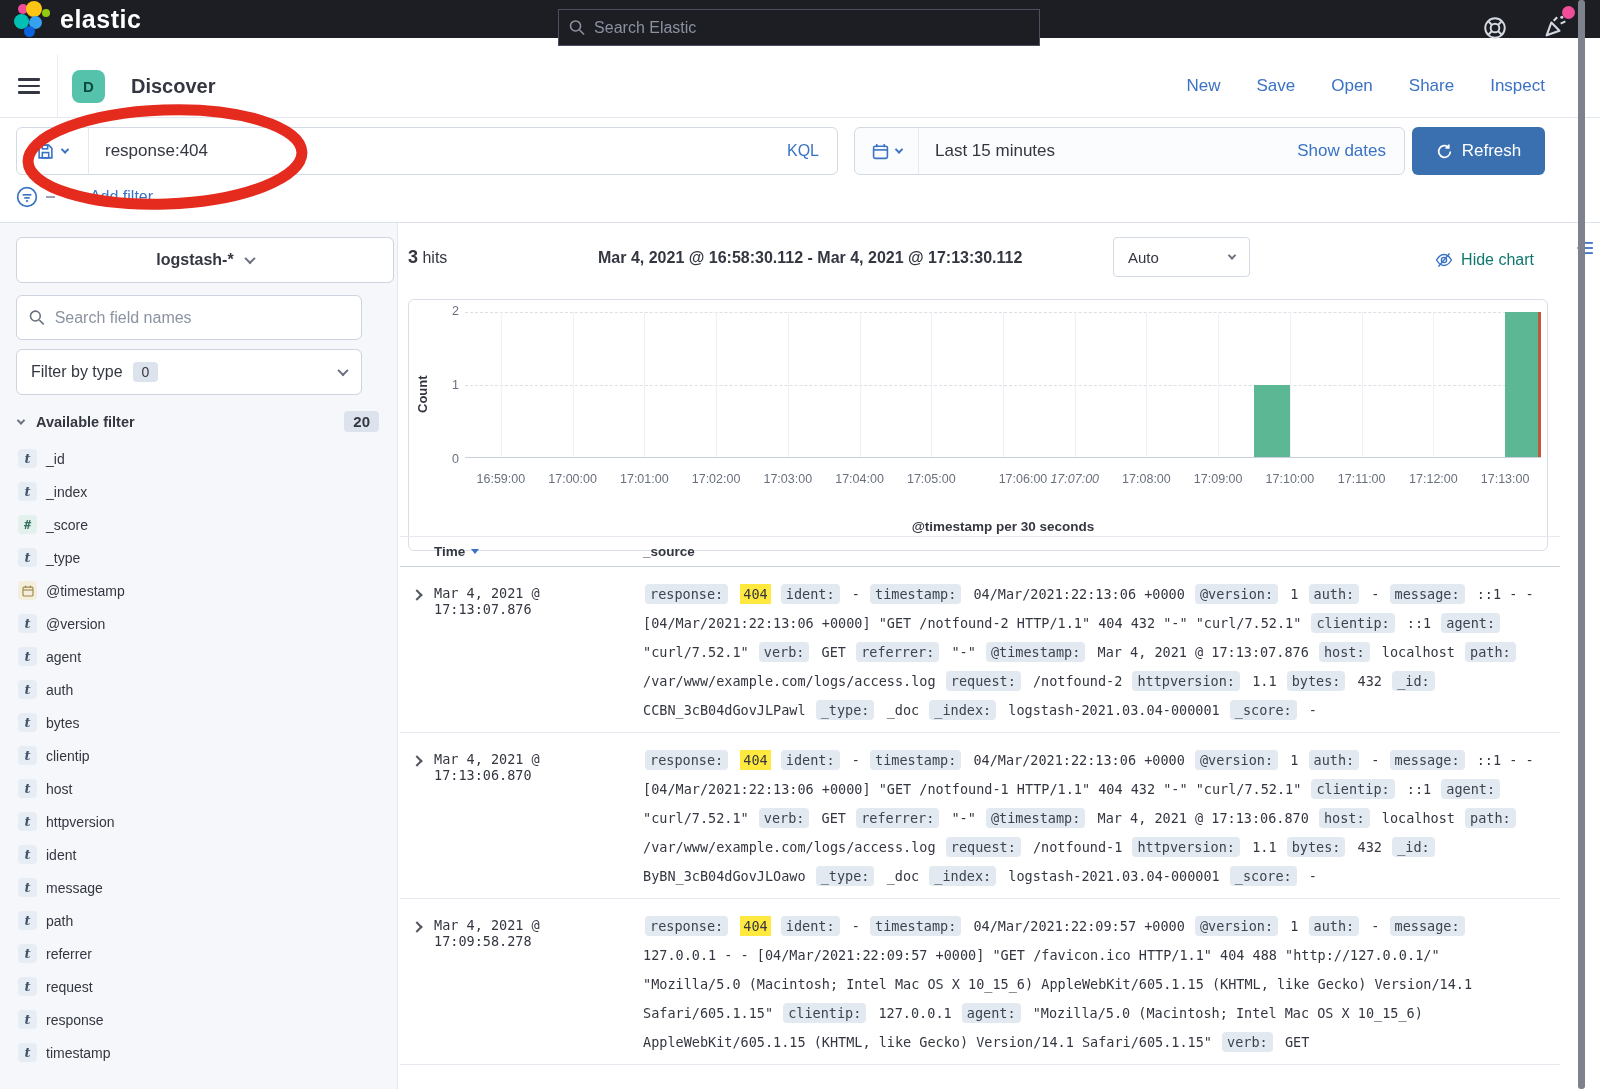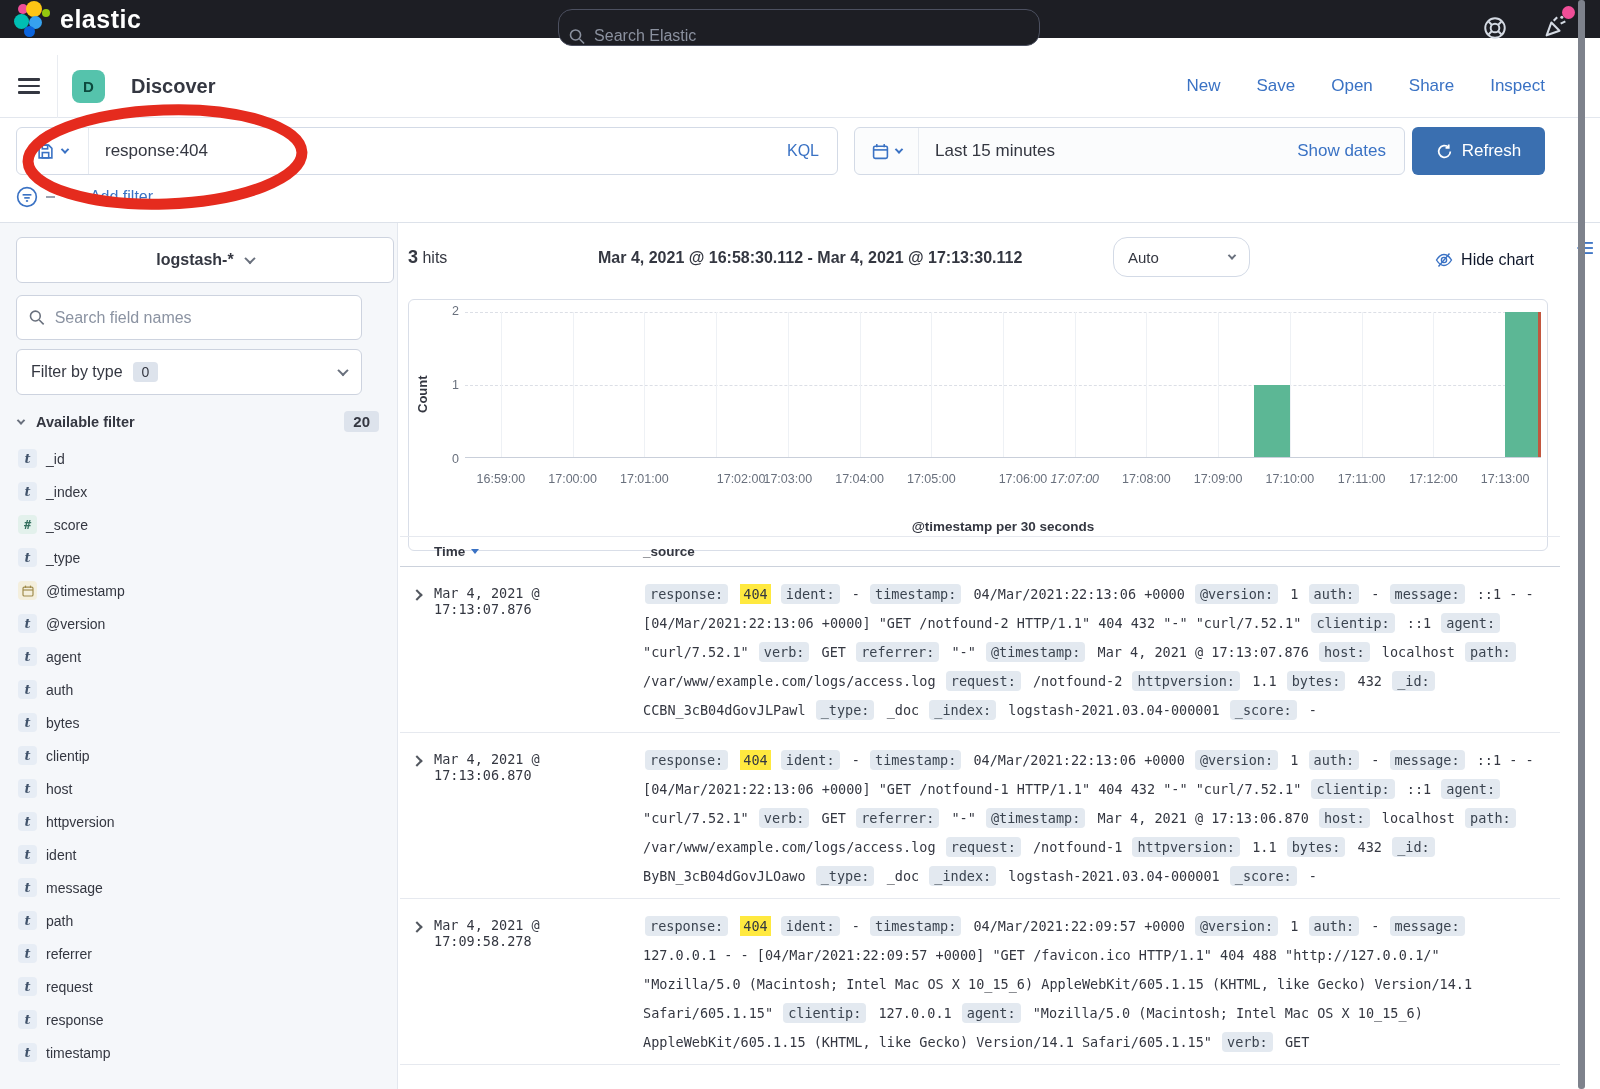--- a/index.html
+++ b/index.html
@@ -4,21 +4,21 @@
 <style>
   *{box-sizing:border-box;margin:0;padding:0}
   html,body{width:1600px;height:1089px;overflow:hidden}
   body{font-family:"Liberation Sans",sans-serif;color:#343741;background:#fff;position:relative;font-size:14px}
   .mono{font-family:"DejaVu Sans Mono","Liberation Mono",monospace}
   
   .topbar{position:absolute;left:0;top:0;width:1600px;height:38px;background:#1d1e24;display:flex;align-items:center;z-index:5}
   .logo{position:relative;width:38px;height:38px;margin-left:14px}
   .logo i{position:absolute;border-radius:50%}
   .brand{color:#fff;font-size:25px;font-weight:600;letter-spacing:.5px;margin-left:8px}
-  .topsearch{position:absolute;left:558px;top:9px;width:482px;height:37px;border:1px solid #4c5060;border-radius:14px;display:flex;align-items:flex-end;padding:0 10px;background:#1d1e24}
+  .topsearch{position:absolute;left:558px;top:9px;width:482px;height:37px;border:1px solid #4c5060;border-radius:0;display:flex;align-items:center;padding:0 10px;background:#1d1e24}
   .topsearch input{background:transparent;border:0;outline:0;color:#aab0bd;font-size:16px;margin-left:9px;width:100%;font-family:"Liberation Sans",sans-serif}
   .topsearch input::placeholder{color:#8b919f}
   .topicons{position:absolute;right:30px;top:0;height:55px;display:flex;align-items:center;gap:34px}
   .badge-dot{position:absolute;right:-5px;top:-6px;width:13px;height:13px;border-radius:50%;background:#f04e98}
   
   .navbar{position:absolute;left:0;top:55px;width:1600px;height:63px;background:#fff;border-bottom:1px solid #e3e7ee;display:flex;align-items:center}
   .burger{width:58px;height:63px;display:flex;align-items:center;justify-content:center;border-right:1px solid #e9ecf1;cursor:pointer}
   .burger div{width:22px}
   .burger span{display:block;height:2.5px;background:#343741;margin:4px 0;border-radius:1px}
   .appicon{width:33px;height:33px;background:#55c3ac;border-radius:8px;color:#0c4a3e;font-weight:700;font-size:15px;display:flex;align-items:center;justify-content:center;margin-left:14px}
@@ -58,22 +58,22 @@
        font-family:"DejaVu Serif",serif;font-style:italic;font-weight:700;font-size:13px}
   .tkn.string{background:#e7edf5;color:#41536b}
   .tkn.number{background:#e3f1ec;color:#357160;font-style:normal;font-family:"DejaVu Sans Mono",monospace;font-weight:700;font-size:12px}
   .tkn.date{background:#f4efdd}
   .fname{font-size:14px;color:#343741}
   
   .main{position:absolute;left:398px;top:0;right:40px;bottom:0;background:#fff}
   .hits{position:absolute;left:10px;top:24px;font-size:16px}
   .hits b{font-size:18px}
   .chart-range{position:absolute;left:200px;top:26px;font-size:16px;font-weight:600}
-  .intervalsel{position:absolute;left:715px;top:14px;width:137px;height:40px;border:1px solid #d3dae6;border-radius:14px;display:flex;align-items:center;justify-content:space-between;padding:0 14px;font-size:15px;cursor:pointer;background:#fff}
-  .hidechart{position:absolute;right:26px;top:28px;color:#0f172a;font-size:16px;display:flex;align-items:center;gap:8px;cursor:pointer}
+  .intervalsel{position:absolute;left:715px;top:14px;width:137px;height:40px;border:1px solid #d3dae6;border-radius:4px;display:flex;align-items:center;justify-content:space-between;padding:0 14px;font-size:15px;cursor:pointer;background:#fff}
+  .hidechart{position:absolute;right:26px;top:28px;color:#0f766e;font-size:16px;display:flex;align-items:center;gap:8px;cursor:pointer}
   .chartpanel{position:absolute;left:10px;top:76px;width:1140px;height:252px;border:1px solid #d9dee8;border-radius:6px;background:#fff}
   .plot{position:absolute;left:56px;right:6px;top:12px;bottom:92px;border-bottom:1px solid #c9cfda}
   .gridv{position:absolute;top:0;bottom:0;width:1px;background:#eef1f5}
   .gridh{position:absolute;left:0;right:0;border-top:1px dashed #dcdfe6}
   .bar{position:absolute;bottom:0}
   .nowline{position:absolute;bottom:0;width:3px;background:#c2573f}
   .yaxis{position:absolute;left:26px;top:4px;bottom:84px;width:24px;display:flex;flex-direction:column;justify-content:space-between;align-items:flex-end;color:#69707d;font-size:12.5px}
   .ylabel{position:absolute;left:6px;top:45%;transform:rotate(-90deg);transform-origin:left top;font-weight:700;font-size:13px;color:#343741}
   .xlabels{position:absolute;left:56px;right:6px;bottom:60px;height:18px}
   .xtick{position:absolute;transform:translateX(-50%);white-space:nowrap;color:#69707d;font-size:12.5px}
@@ -370,21 +370,21 @@
           <div class="gridv" style="left: 90%;"></div>
           <div class="gridv" style="left: 96.6667%;"></div>
           <div class="bar" style="left: 73.3333%; width: 3.33333%; height: 50%; background: rgb(92, 183, 149);"></div>
           <div class="bar" style="left: 96.6667%; width: 3.33333%; height: 100%; background: rgb(92, 183, 149);"></div>
           <div class="nowline" style="left: calc(100% - 3px); height: 100%; background: rgb(194, 87, 63);"></div>
         </div>
       <div class="xlabels">
           <div class="xtick" style="left: 3.33333%;">16:59:00</div>
           <div class="xtick" style="left: 10%;">17:00:00</div>
           <div class="xtick" style="left: 16.6667%;">17:01:00</div>
-          <div class="xtick" style="left: 23.3333%; margin-left: 25px;">17:02:00</div>
+          <div class="xtick" style="left: 23.3333%;">17:02:00</div>
           <div class="xtick" style="left: 30%;">17:03:00</div>
           <div class="xtick" style="left: 36.6667%;">17:04:00</div>
           <div class="xtick" style="left: 43.3333%;">17:05:00</div>
           <div class="xtick" style="left: 50%; margin-left: 20px;">17:06:00</div>
           <div class="xtick" style="left: 56.6667%; font-style: italic;">17:07:00</div>
           <div class="xtick" style="left: 63.3333%;">17:08:00</div>
           <div class="xtick" style="left: 70%;">17:09:00</div>
           <div class="xtick" style="left: 76.6667%;">17:10:00</div>
           <div class="xtick" style="left: 83.3333%;">17:11:00</div>
           <div class="xtick" style="left: 90%;">17:12:00</div>

